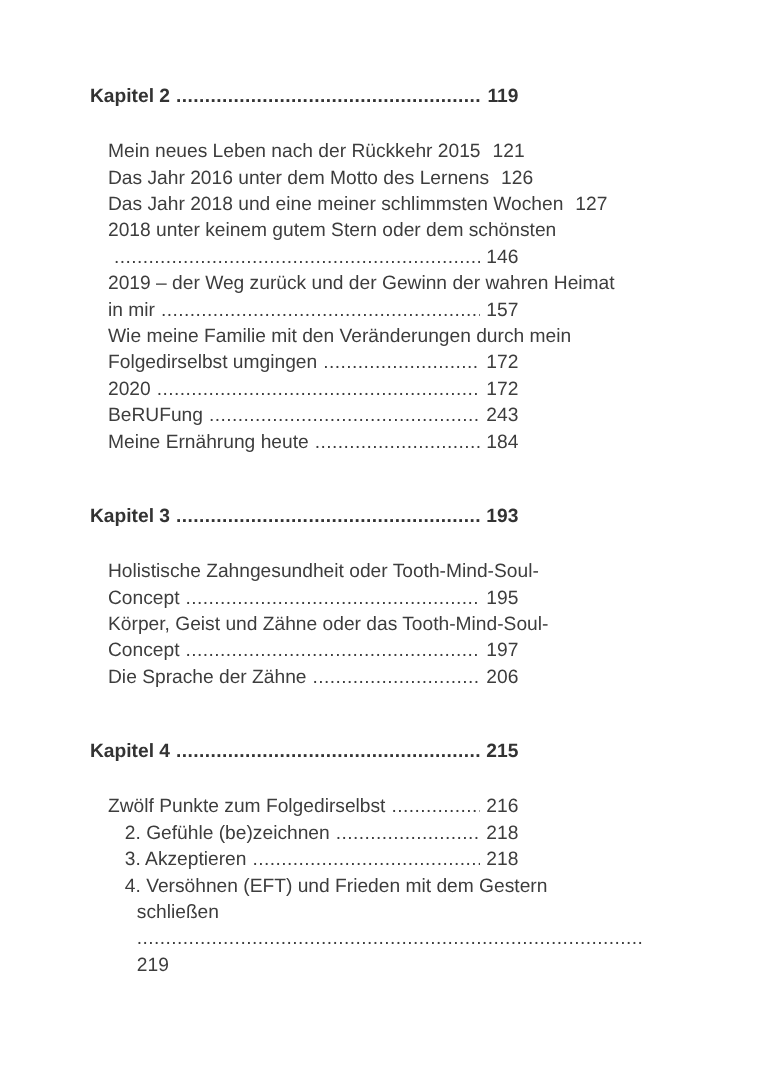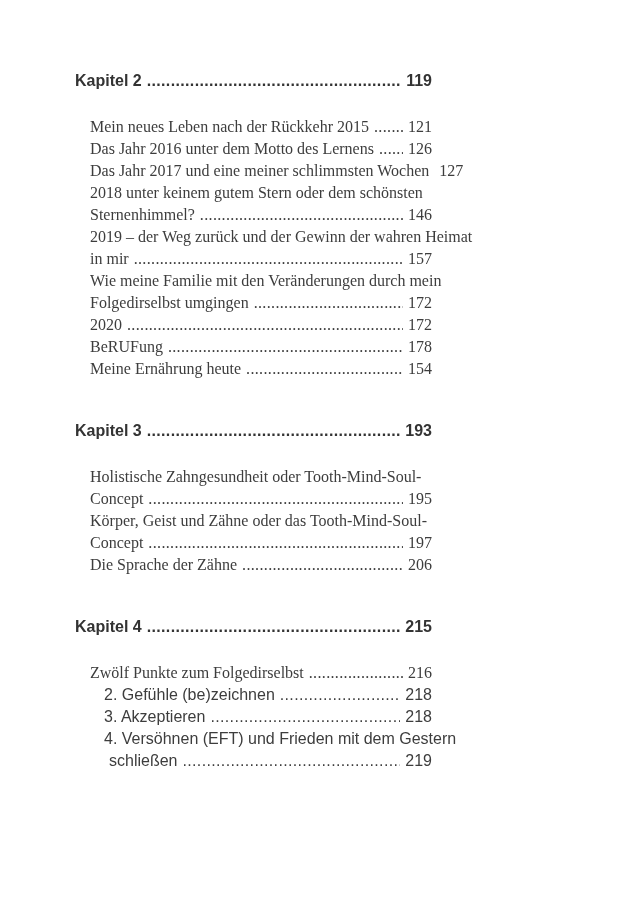--- a/index.html
+++ b/index.html
@@ -35,23 +35,23 @@
     content: "..........................................................................................................................................................";
     letter-spacing: 0.35px;
   }
   .pg { margin-left: 2px; }
   .chapter {
     font-weight: bold;
     color: #333333;
     margin-bottom: 24px;
   }
   .sec + .sec { margin-top: 40px; }
-  .ind1 { padding-left: 15px; font-family: Liberation Serif, serif; }
+  .ind1 { padding-left: 15px; }
   .ind2 { padding-left: 29px; }
-  .ind2w { padding-left: 34px; }
+  .ind2w { padding-left: 34px; flex-direction: column; }
 </style>
 </head>
 <body>
 
 <div class="page">
   <div>
 
     <section class="sec">
       <div class="row chapter">
         <span class="t">Kapitel 2</span>
@@ -68,31 +68,30 @@
         </div>
         <div>
           <div class="row ind1">
             <span class="t">Das Jahr 2016 unter dem Motto des Lernens</span>
             <span class="leader"></span>
             <span class="pg">126</span>
           </div>
         </div>
         <div>
           <div class="row ind1">
-            <span class="t">Das Jahr 2017 und eine meiner schlimmsten Wochen</span>
+            <span class="t">Das Jahr 2018 und eine meiner schlimmsten Wochen</span>
             <span class="leader"></span>
             <span class="pg">127</span>
           </div>
         </div>
         <div>
           <div class="row ind1">
             <span class="t">2018 unter keinem gutem Stern oder dem schönsten</span>
           </div>
           <div class="row ind1">
-            <span class="t">Sternenhimmel?</span>
             <span class="leader"></span>
             <span class="pg">146</span>
           </div>
         </div>
         <div>
           <div class="row ind1">
             <span class="t">2019 – der Weg zurück und der Gewinn der wahren Heimat</span>
           </div>
           <div class="row ind1">
             <span class="t">in mir</span>
@@ -114,28 +113,28 @@
           <div class="row ind1">
             <span class="t">2020</span>
             <span class="leader"></span>
             <span class="pg">172</span>
           </div>
         </div>
         <div>
           <div class="row ind1">
             <span class="t">BeRUFung</span>
             <span class="leader"></span>
-            <span class="pg">178</span>
+            <span class="pg">243</span>
           </div>
         </div>
         <div>
           <div class="row ind1">
             <span class="t">Meine Ernährung heute</span>
             <span class="leader"></span>
-            <span class="pg">154</span>
+            <span class="pg">184</span>
           </div>
         </div>
       </div>
     </section>
 
     <section class="sec">
       <div class="row chapter">
         <span class="t">Kapitel 3</span>
         <span class="leader"></span>
         <span class="pg">193</span>

